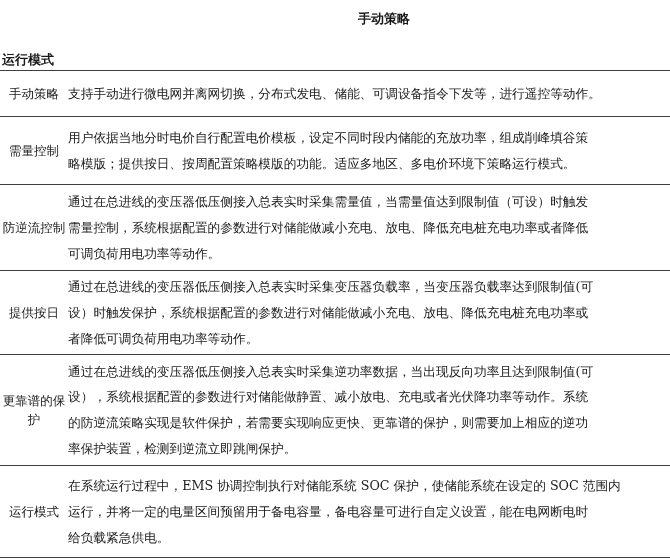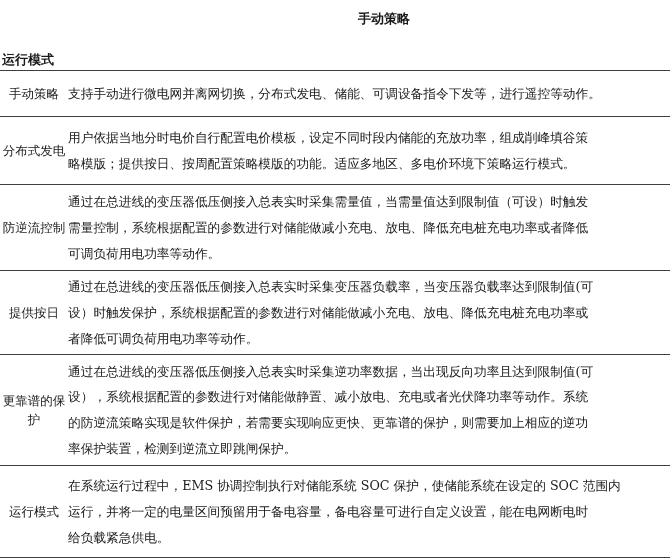--- a/index.html
+++ b/index.html
@@ -116,21 +116,21 @@
       </td>
       <td class="cell-logic">
         <span class="logic-lines">
           <span class="ln">支持手动进行微电网并离网切换，分布式发电、储能、可调设备指令下发等，进行遥控等动作。</span>
         </span>
       </td>
     </tr>
 
     <tr class="rule-row h-r2">
       <td class="cell-mode">
-        <span class="mode-label">分布式发电</span>
+        <span class="mode-label">需量控制</span>
       </td>
       <td class="cell-logic">
         <span class="logic-lines">
           <span class="ln">用户依据当地分时电价自行配置电价模板，设定不同时段内储能的充放功率，组成削峰填谷策</span>
           <span class="ln">略模版；提供按日、按周配置策略模版的功能。适应多地区、多电价环境下策略运行模式。</span>
         </span>
       </td>
     </tr>
 
     <tr class="rule-row h-r3">

